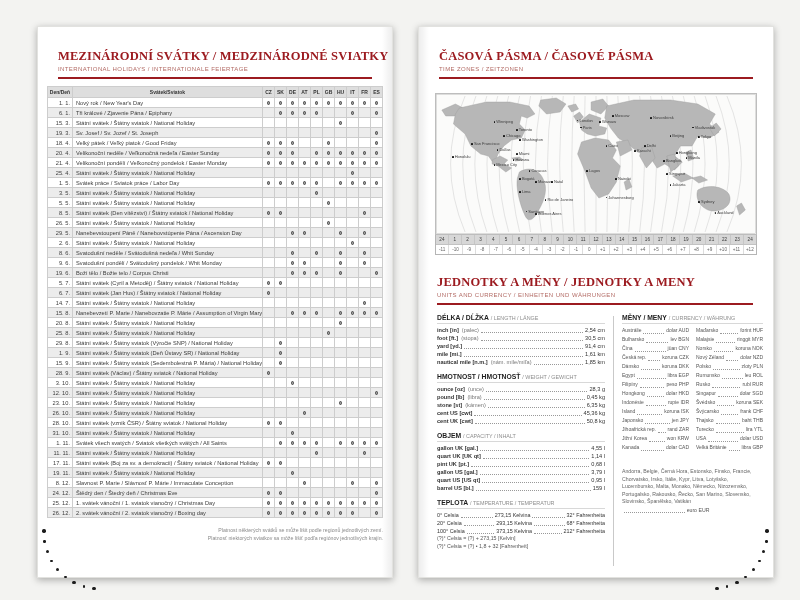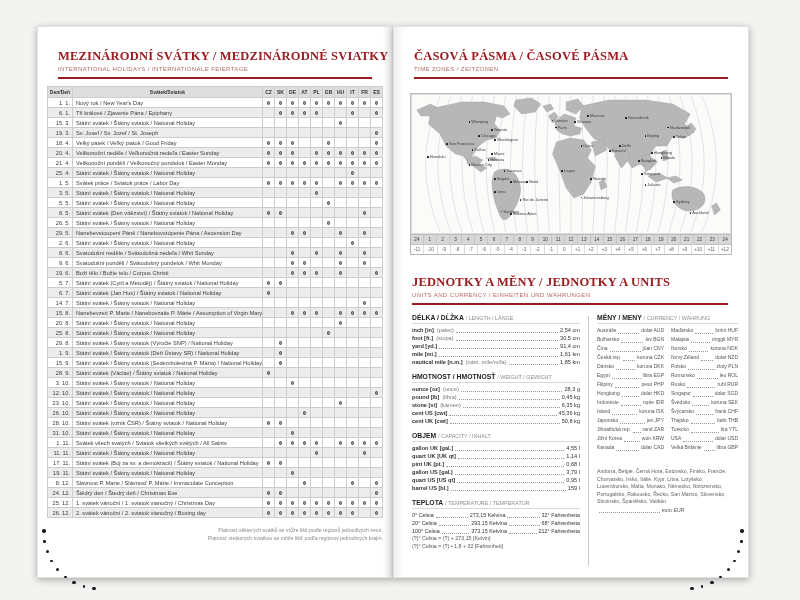--- a/index.html
+++ b/index.html
@@ -1,21 +1,21 @@
 <!DOCTYPE html>
 <html><head>
 <meta charset="utf-8">
 <style>
   html,body{margin:0;padding:0;width:800px;height:600px;overflow:hidden;background:#f3f3f1;
             font-family:"Liberation Sans",sans-serif;}
   .spread{position:relative;width:800px;height:600px;}
   .page{position:absolute;top:26px;width:354px;height:550px;background:#fff;
         border:1px solid #e2e2df;box-shadow:0 2px 7px rgba(0,0,0,.30);}
   .page-left{left:37px;}
-  .page-right{left:393px;}
+  .page-right{left:418px;}
   .page-left::after{content:"";position:absolute;right:0;top:0;bottom:0;width:10px;
         background:linear-gradient(to left,rgba(0,0,0,.07),transparent);pointer-events:none;}
   .page-right::before{content:"";position:absolute;left:0;top:0;bottom:0;width:10px;
         background:linear-gradient(to right,rgba(0,0,0,.07),transparent);pointer-events:none;}
 
   .page-head{padding:22px 20px 0 20px;}
   .page-title{font-family:"Liberation Serif",serif;font-weight:bold;font-size:12.5px;
         color:#9c1b20;letter-spacing:.2px;white-space:nowrap;}
   .page-subtitle{font-size:6px;color:#b26a64;margin-top:2px;letter-spacing:.4px;}
   .red-rule{height:2px;background:#9c1b20;margin-top:5px;}
@@ -875,21 +875,21 @@
           <span>+7</span>
           <span>+8</span>
           <span>+9</span>
           <span>+10</span>
           <span>+11</span>
           <span>+12</span>
         </div>
     </div>
 
     <div class="units-head">
-      <div class="page-title">JEDNOTKY A MĚNY / JEDNOTKY A UNITS</div>
+      <div class="page-title">JEDNOTKY A MĚNY / JEDNOTKY A MENY</div>
       <div class="page-subtitle">UNITS AND CURRENCY / EINHEITEN UND WÄHRUNGEN</div>
       <div class="red-rule"></div>
     </div>
 
     <div class="units-cols">
       <div class="units-left" id="units-sections">
           <div class="sec">
             <div class="sec-title"><b>DÉLKA / DĹŽKA</b> <span class="sub">/ LENGTH / LÄNGE</span></div>
             <div class="u-item">
               <span class="u-name">inch [in]<span class="u-note"> (palec)</span></span>

